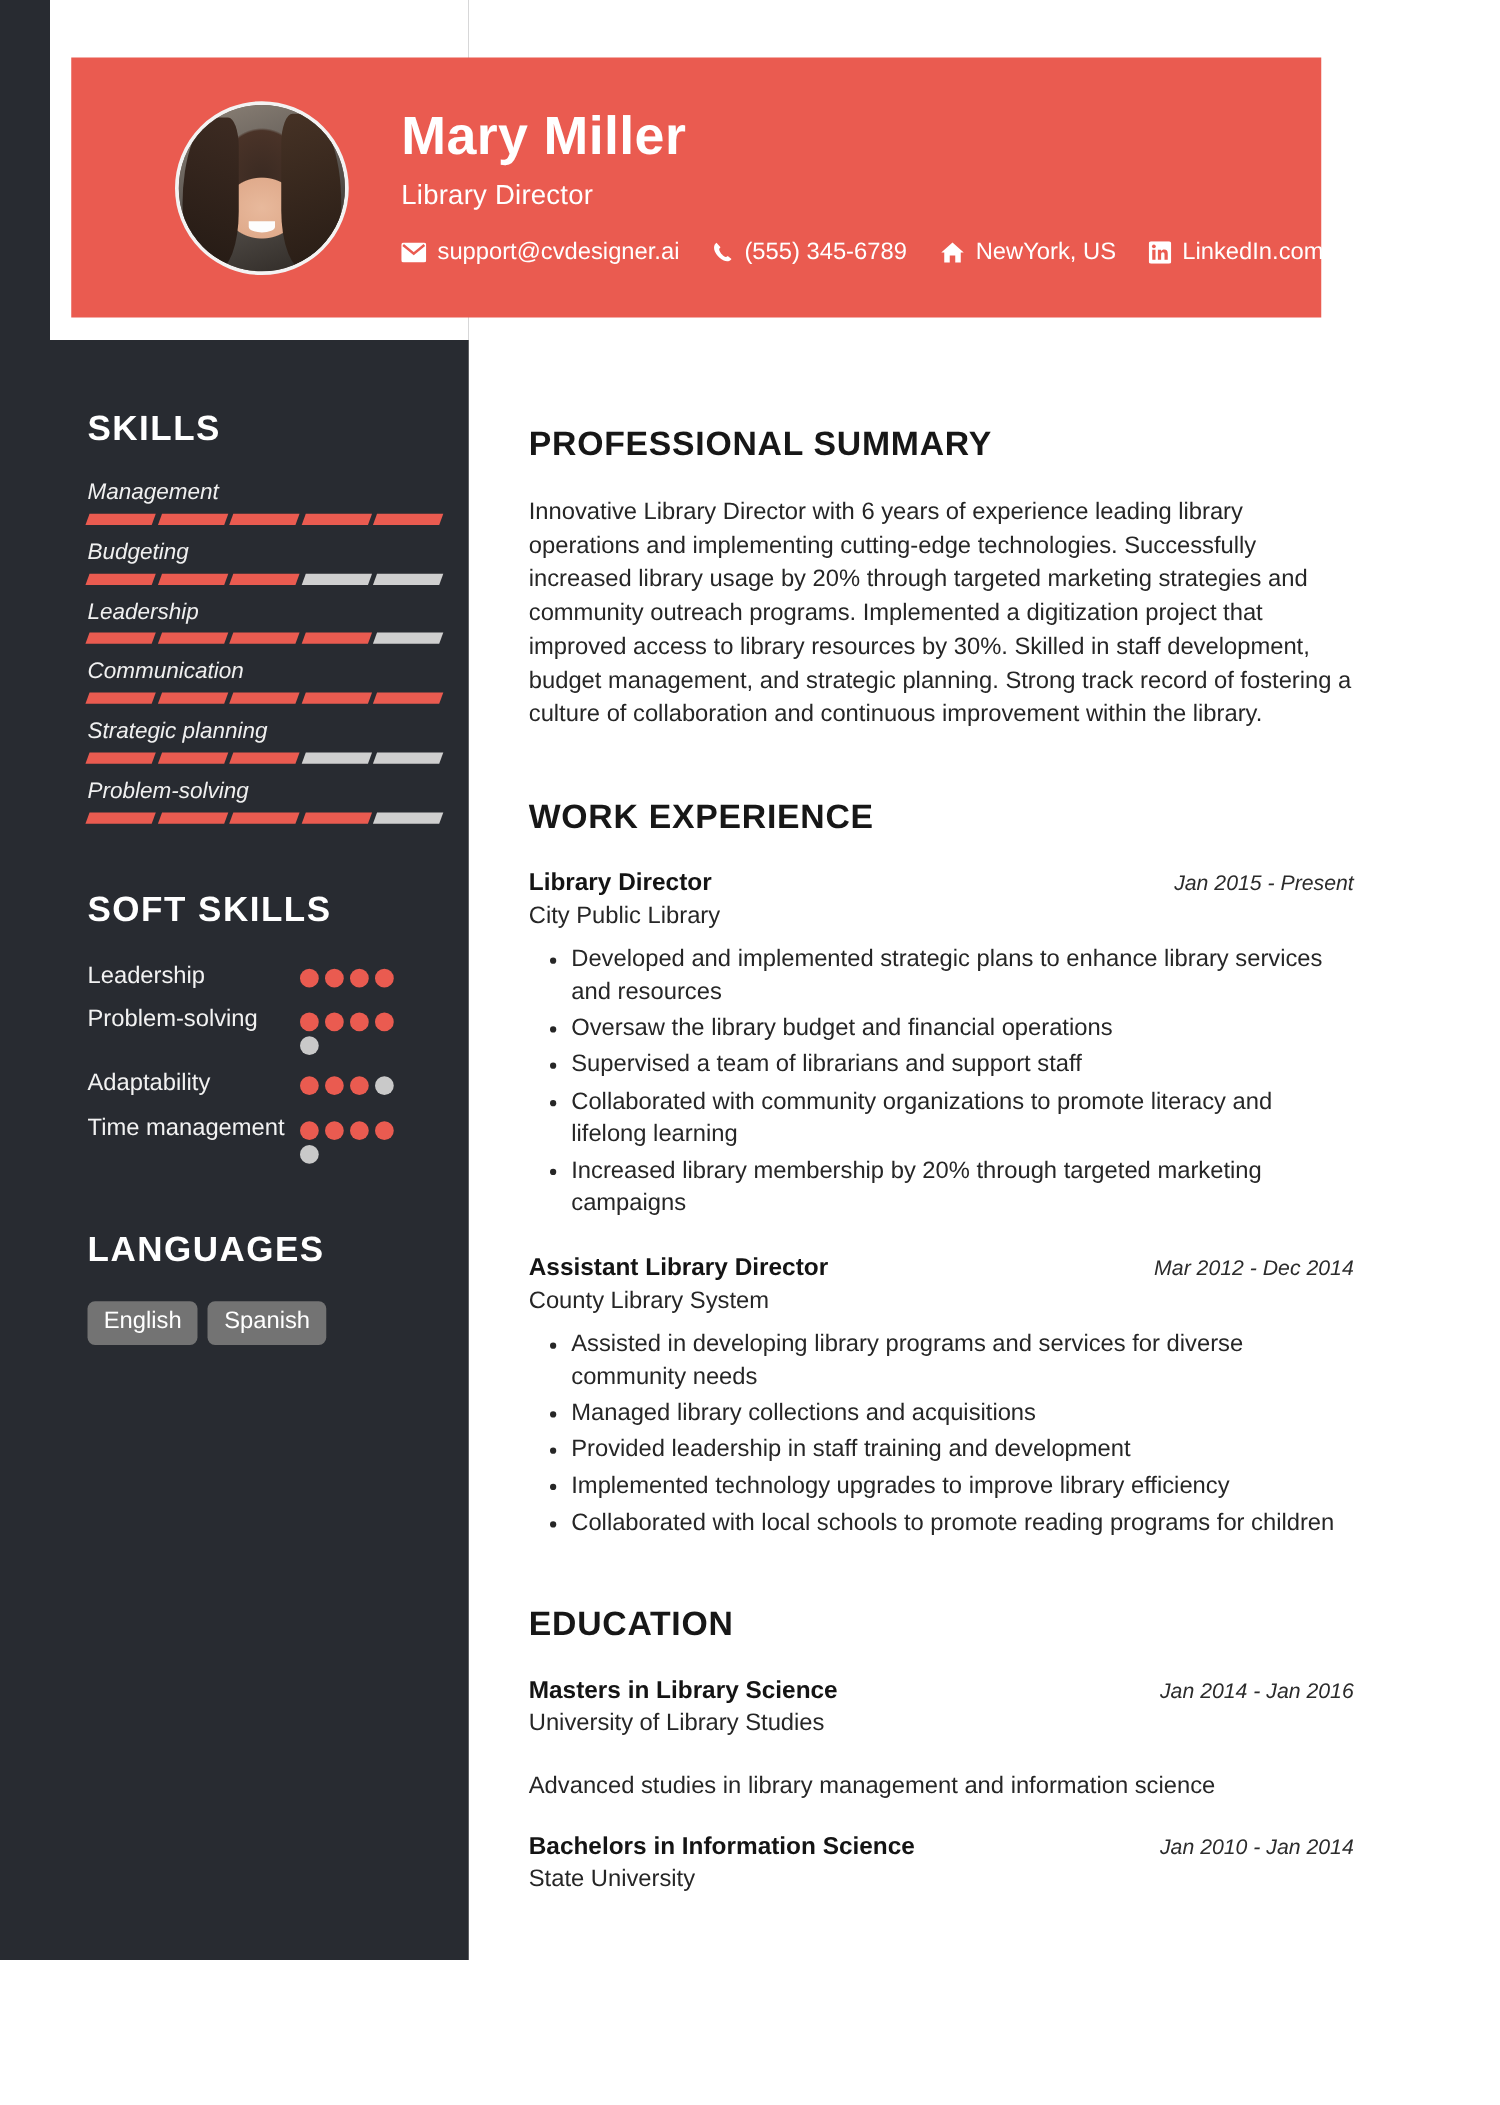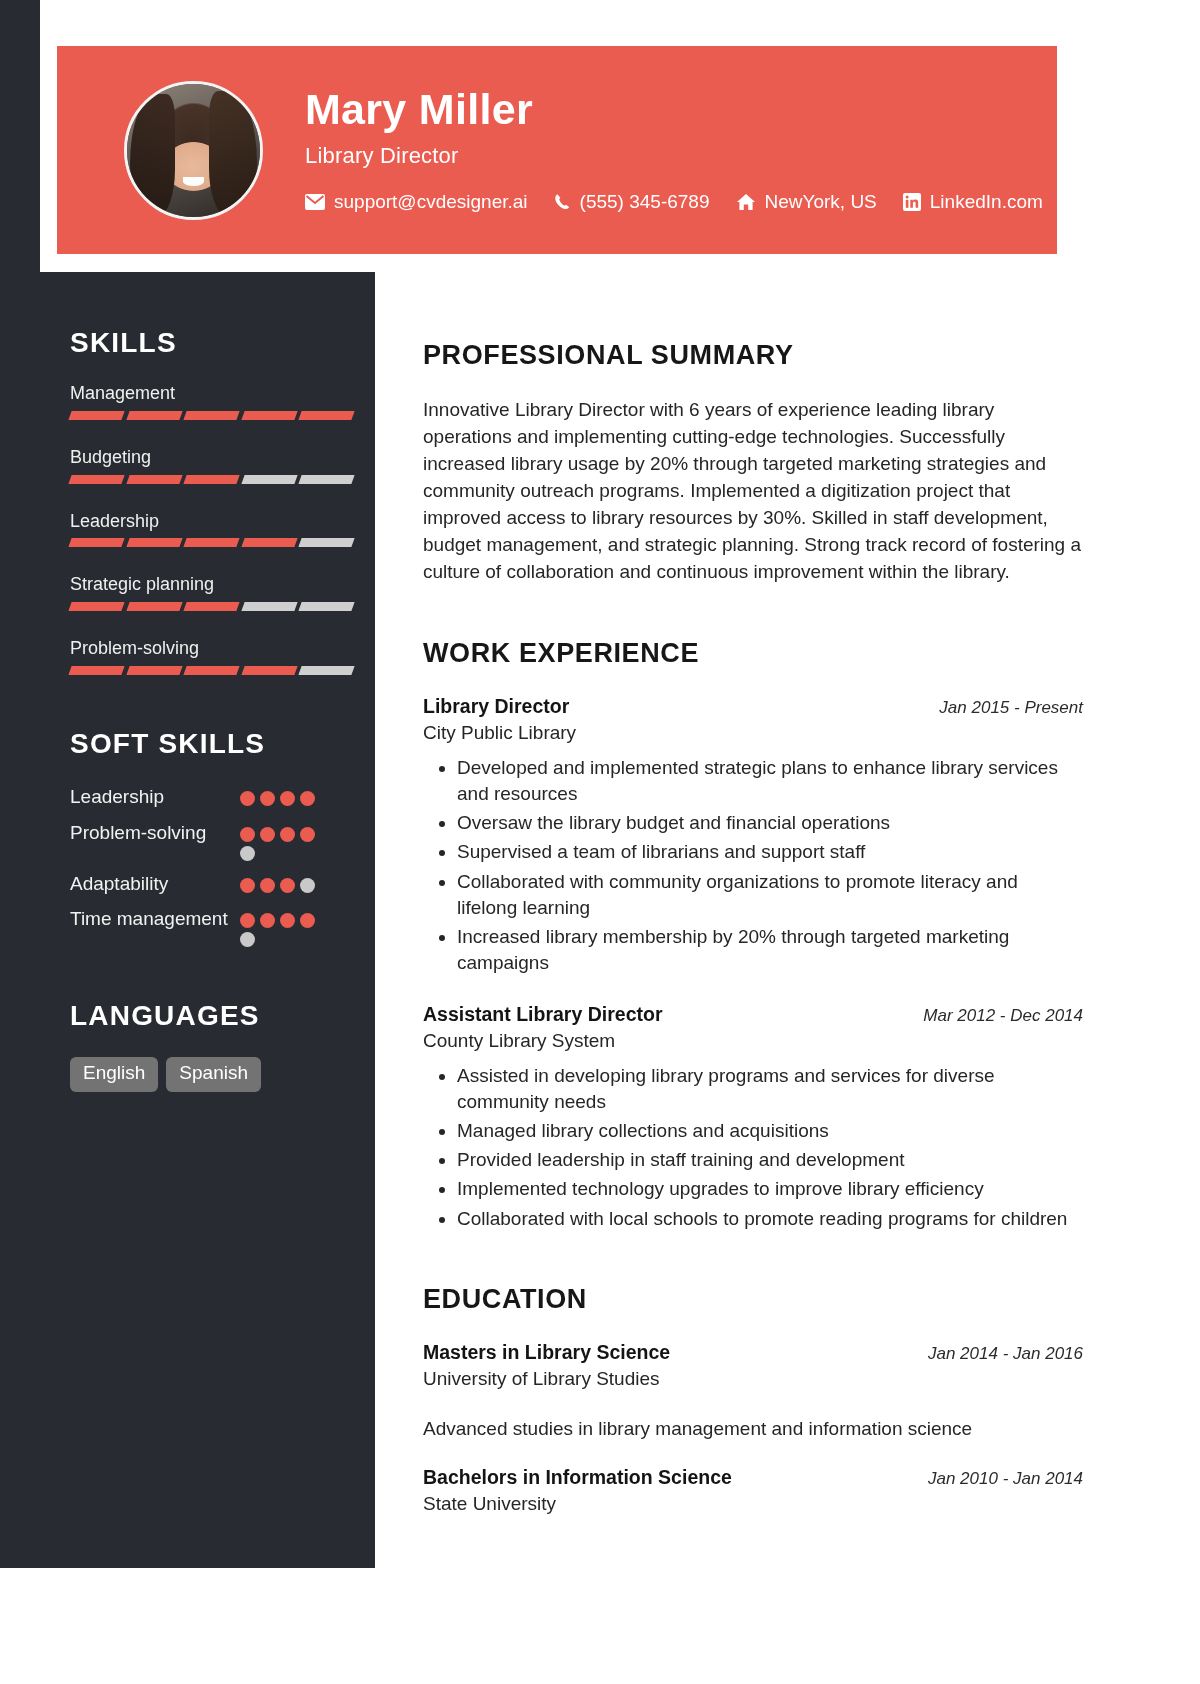--- a/index.html
+++ b/index.html
@@ -44,20 +44,21 @@
   .header {
     position: absolute;
     left: 57px;
     top: 46px;
     width: 1000px;
     height: 208px;
     background: #ea5b50;
     z-index: 3;
     display: flex;
     align-items: center;
+    padding-left: 16px;
   }
 
   .avatar {
     width: 139px;
     height: 139px;
     border-radius: 50%;
     margin-left: 67px;
     flex: 0 0 auto;
     overflow: hidden;
     border: 3px solid #f3f3f3;
@@ -134,21 +135,21 @@
   .side-h {
     font-size: 28px;
     font-weight: bold;
     letter-spacing: 1.2px;
     color: #ffffff;
     margin-top: 53px;
     margin-bottom: 25px;
   }
   .side-h.first { margin-top: 55px; }
 
-  .skill-row { margin-bottom: 28px; }
+  .skill-row { margin-bottom: 12px; font-style: italic; }
   .skill-name {
     font-size: 18px;
     color: #f0f0f0;
     margin-bottom: 7px;
     line-height: 1.1;
   }
   .bars {
     display: flex;
     gap: 5px;
     width: 283px;
@@ -368,20 +369,30 @@
           <div class="skill-name">Leadership</div>
           <div class="bars">
             <span class="bar on"></span>
             <span class="bar on"></span>
             <span class="bar on"></span>
             <span class="bar on"></span>
             <span class="bar"></span>
           </div>
         </div>
         <div class="skill-row">
+          <div class="skill-name">Communication</div>
+          <div class="bars">
+            <span class="bar on"></span>
+            <span class="bar on"></span>
+            <span class="bar on"></span>
+            <span class="bar on"></span>
+            <span class="bar on"></span>
+          </div>
+        </div>
+        <div class="skill-row">
           <div class="skill-name">Strategic planning</div>
           <div class="bars">
             <span class="bar on"></span>
             <span class="bar on"></span>
             <span class="bar on"></span>
             <span class="bar"></span>
             <span class="bar"></span>
           </div>
         </div>
         <div class="skill-row">

